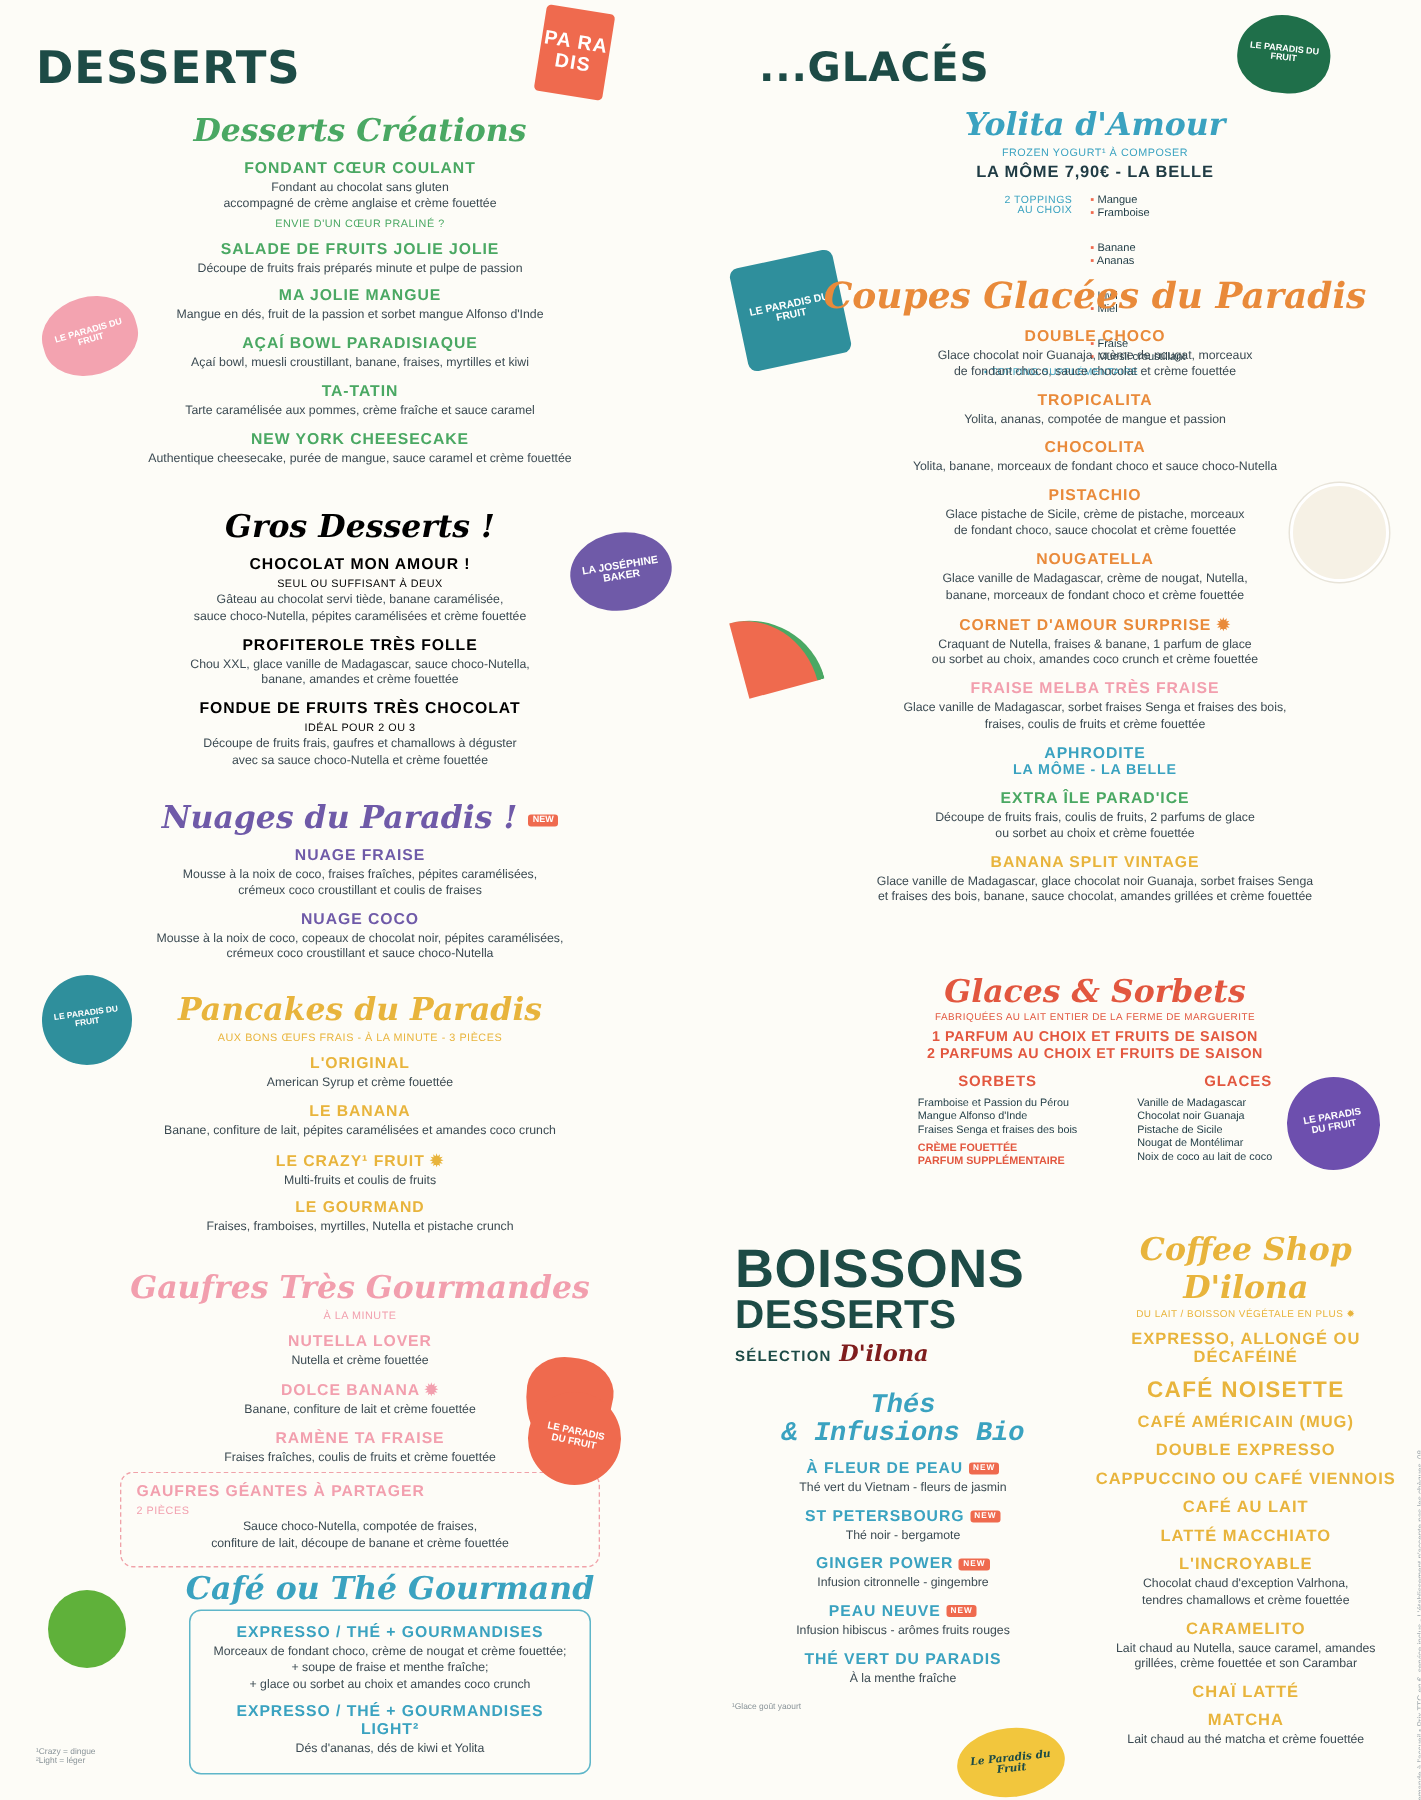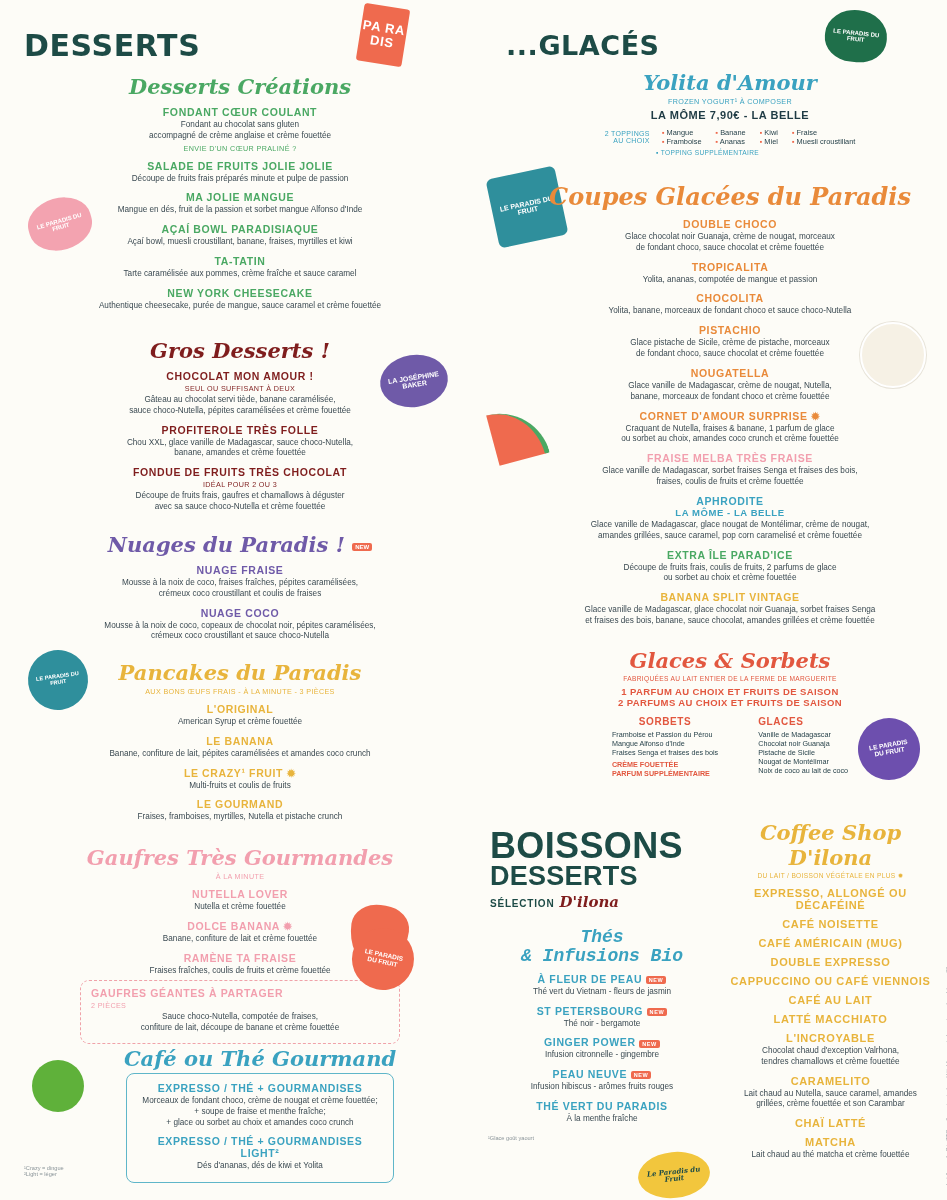--- a/index.html
+++ b/index.html
@@ -27,21 +27,21 @@
   .item-sub { font-size:8.2px; line-height:1.32; color:#3b4a52; margin-top:2px; }
   .item-note { font-size:7.2px; letter-spacing:.05em; margin-top:2px; text-transform:uppercase; }
 
   .script {
     font-family:"DejaVu Serif", serif; font-style:italic; font-weight:700;
     text-align:center;
   }
 
   
   .c-green   { color:#4aa863; }
-  .c-dgreen  { color:#7f1d1d; }
+  .c-dgreen  { color:#000000; }
   .c-orange  { color:#e98a3a; }
   .c-pink    { color:#f29fae; }
   .c-purple  { color:#6f5aa8; }
   .c-blue    { color:#3aa2c0; }
   .c-red     { color:#e2573f; }
   .c-yellow  { color:#e8b43c; }
 
   
   .bigtitle {
     font-family:"DejaVu Sans", sans-serif;
@@ -127,21 +127,21 @@
   }
 
   .footnote { font-size:5.6px; color:#8a9499; }
 
   .sidetext {
     position:absolute; right:2px; top:430px;
     transform-origin: right top; transform: rotate(-90deg) translate(-100%, 0);
     font-size:5.4px; color:#9aa3a8; white-space:nowrap;
   }
 
-  .bullets { display:flex; justify-content:center; gap:14px; font-size:7.4px; }
+  .bullets { display:flex; justify-content:center; gap:14px; font-size:7.4px;flex-direction:column; }
   .bullets div { text-align:left; }
   .bullets .b::before { content:"▪ "; color:#ef6a4e; }
 </style>
 </head>
 <body>
 
 <div class="page">
 
   <div class="col colL">
 
@@ -376,22 +376,20 @@
 ou sorbet au choix, amandes coco crunch et crème fouettée</div>
       </div>
       <div class="item">
         <div class="item-name c-pink">FRAISE MELBA TRÈS FRAISE</div>
         <div class="item-sub" style="white-space:pre-line">Glace vanille de Madagascar, sorbet fraises Senga et fraises des bois,
 fraises, coulis de fruits et crème fouettée</div>
       </div>
       <div class="item">
         <div class="item-name c-blue">APHRODITE</div>
         <div class="item-name c-blue" style="font-size:9.5px">LA MÔME - LA BELLE</div>
-        <div class="item-sub" style="white-space:pre-line">Glace vanille de Madagascar, glace nougat de Montélimar, crème de nougat,
-amandes grillées, sauce caramel, pop corn caramelisé et crème fouettée</div>
       </div>
       <div class="item">
         <div class="item-name c-green">EXTRA ÎLE PARAD'ICE</div>
         <div class="item-sub" style="white-space:pre-line">Découpe de fruits frais, coulis de fruits, 2 parfums de glace
 ou sorbet au choix et crème fouettée</div>
       </div>
       <div class="item">
         <div class="item-name c-yellow">BANANA SPLIT VINTAGE</div>
         <div class="item-sub" style="white-space:pre-line">Glace vanille de Madagascar, glace chocolat noir Guanaja, sorbet fraises Senga
 et fraises des bois, banane, sauce chocolat, amandes grillées et crème fouettée</div>
@@ -416,21 +414,21 @@
           <div style="font-weight:700;font-size:10px;letter-spacing:.06em;color:#e2573f;text-align:center;">SORBETS</div>
           <div style="font-size:7.2px;margin-top:3px;">
             <div class="b">Framboise et Passion du Pérou</div>
             <div class="b">Mangue Alfonso d'Inde</div>
             <div class="b">Fraises Senga et fraises des bois</div>
             <div class="b" style="color:#e2573f;font-weight:700;margin-top:3px;">CRÈME FOUETTÉE</div>
             <div class="b" style="color:#e2573f;font-weight:700;">PARFUM SUPPLÉMENTAIRE</div>
           </div>
         </div>
         <div>
-          <div style="font-weight:700;font-size:10px;letter-spacing:.06em;color:#e2573f;text-align:left;">GLACES</div>
+          <div style="font-weight:700;font-size:10px;letter-spacing:.06em;color:#e2573f;text-align:right;">GLACES</div>
           <div style="font-size:7.2px;margin-top:3px;">
             <div class="b">Vanille de Madagascar</div>
             <div class="b">Chocolat noir Guanaja</div>
             <div class="b">Pistache de Sicile</div>
             <div class="b">Nougat de Montélimar</div>
             <div class="b">Noix de coco au lait de coco</div>
           </div>
         </div>
       </div>
     </div>
@@ -487,21 +485,21 @@
     </div>
 
     <div style="position:absolute;left:248px;top:820px;width:225px;">
       <div class="script scriptTitle c-yellow">Coffee Shop D'ilona</div>
       <div class="center item-note c-yellow" style="font-size:6.6px;">DU LAIT / BOISSON VÉGÉTALE EN PLUS ✹</div>
 
       <div class="item">
           <div class="item-name c-yellow" style="font-size:11px">EXPRESSO, ALLONGÉ OU DÉCAFÉINÉ</div>
         </div>
       <div class="item">
-          <div class="item-name c-yellow" style="font-size:11px">CAFÉ NOISETTE</div>
+          <div class="item-name c-yellow" style="font-size:15px">CAFÉ NOISETTE</div>
         </div>
       <div class="item">
           <div class="item-name c-yellow" style="font-size:11px">CAFÉ AMÉRICAIN (MUG)</div>
         </div>
       <div class="item">
           <div class="item-name c-yellow" style="font-size:11px">DOUBLE EXPRESSO</div>
         </div>
       <div class="item">
           <div class="item-name c-yellow" style="font-size:11px">CAPPUCCINO OU CAFÉ VIENNOIS</div>
         </div>

